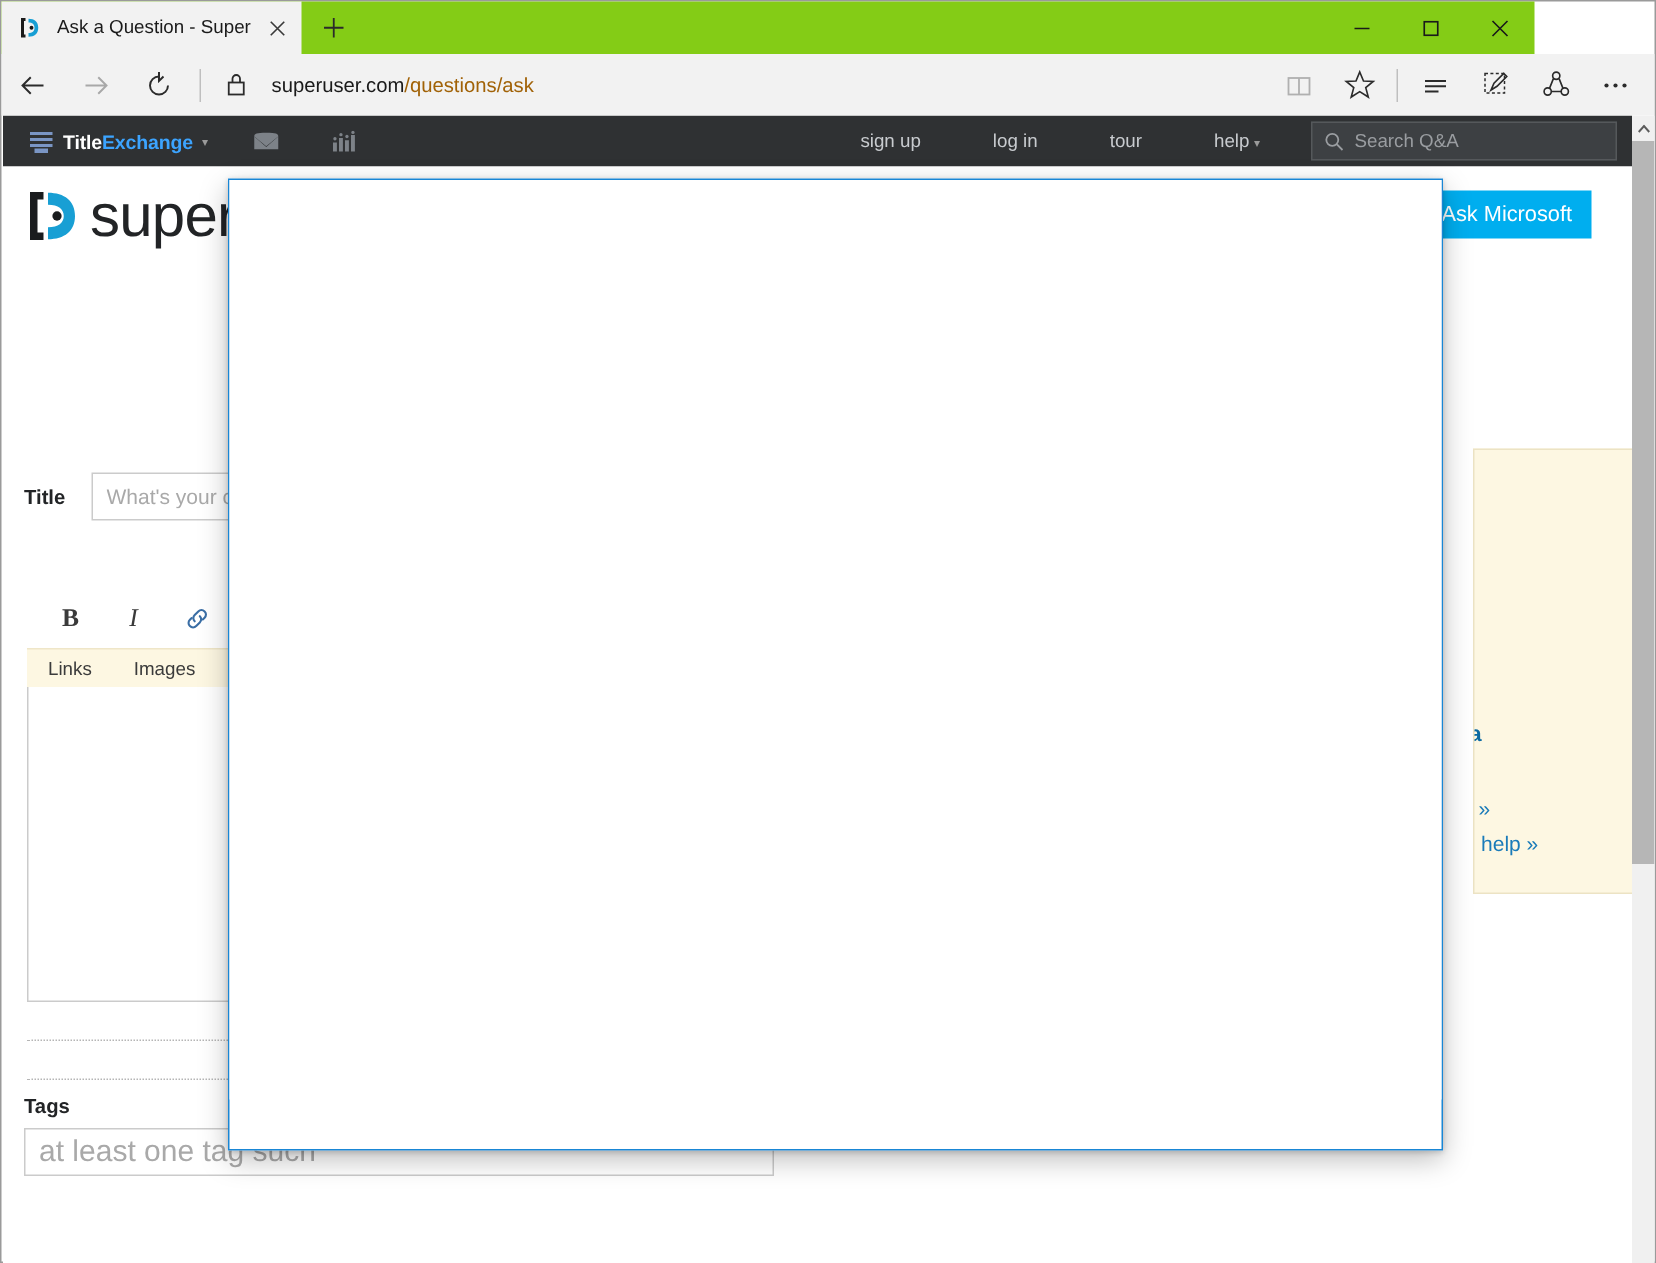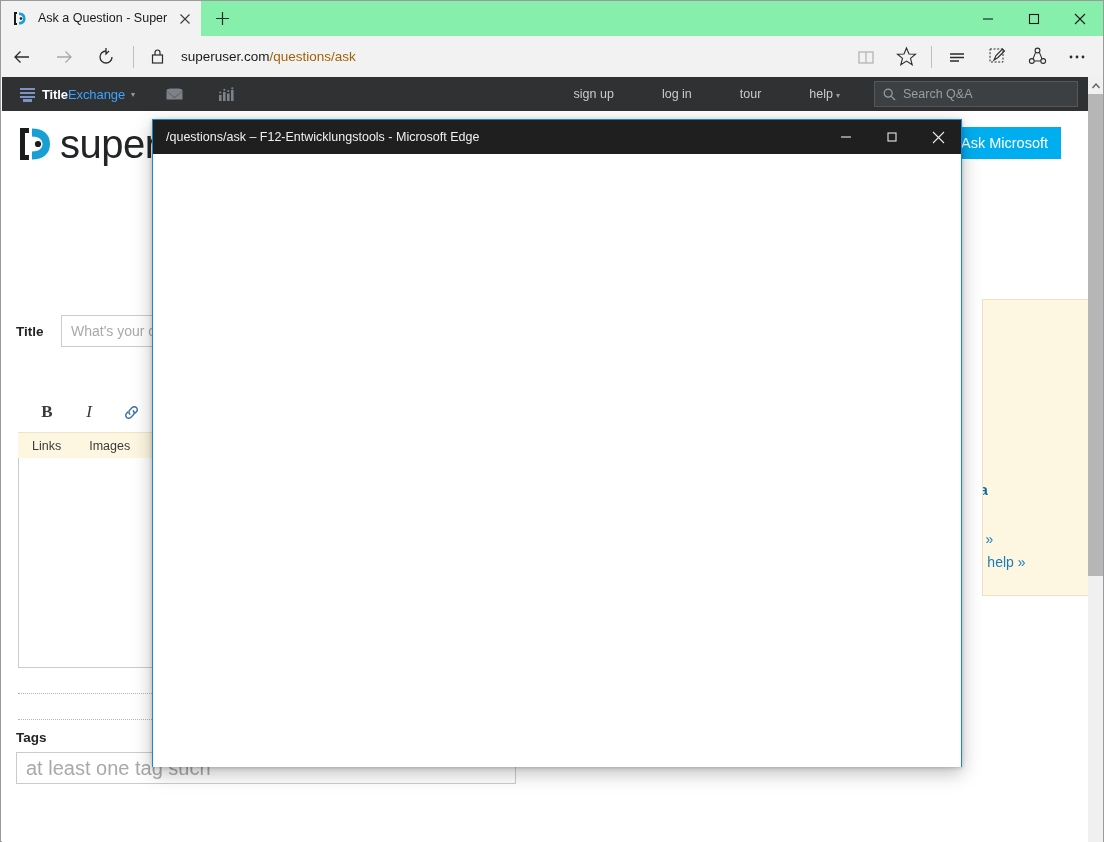--- a/index.html
+++ b/index.html
@@ -11,22 +11,22 @@
   }
   #root { position: relative; width: 1104px; height: 842px; }
 
   
   .browser-frame {
     position: absolute; left: 0; top: 0; width: 1104px; height: 842px;
     background: #ffffff;
     border: 1px solid #9a9a9a;
   }
   .titlebar {
-    position: absolute; left: 0; top: 0; width: 1102px; height: 35px;
-    background: #86efac;
+    position: absolute; left: 0; top: 0; width: 1022px; height: 35px;
+    background: #84cc16;
   }
   .tabstrip { position: absolute; left: 0; top: 0; height: 35px; display: flex; align-items: flex-end; }
   .tab {
     display: flex; align-items: center;
     height: 35px; width: 200px;
     background: #f2f2f2;
     padding: 0 6px 0 11px;
     position: relative;
   }
   .tab-favicon {
@@ -107,21 +107,21 @@
     display: flex; align-items: center; margin-left: 18px; cursor: pointer;
   }
   .se-stack-icon {
     width: 15px; height: 15px; margin-right: 7px; position: relative;
   }
   .se-stack-icon i {
     position: absolute; left: 0; width: 15px; height: 2.5px;
     background: #7a95c4; display: block;
   }
   .se-name { font-size: 13px; font-weight: bold; color: #ffffff; letter-spacing: -0.1px; }
-  .se-name b { color: #3ca4ff; font-weight: normal; }
+  .se-name b { color: #3ca4ff; font-weight: bold; }
   .se-caret { color: #9a9a9a; font-size: 8px; margin-left: 6px; }
   .topbar-icon {
     width: 34px; height: 34px; display: flex; align-items: center; justify-content: center;
     cursor: pointer;
   }
   .topbar-right {
     position: absolute; right: 10px; top: 0; height: 34px;
     display: flex; align-items: center;
   }
   .tb-link {
@@ -515,36 +515,16 @@
               <path d="M0.5,5 L4,1 L7.5,5" stroke="#5c5c5c" stroke-width="1.3" fill="none"></path>
             </svg>
         </div>
         <div class="pg-thumb"></div>
       </div>
 
     </div>
   </div>
 
   <div class="devtools">
-    <div class="dt-titlebar">
-      <span class="dt-title">/questions/ask – F12-Entwicklungstools - Microsoft Edge</span>
-      <div class="dt-controls">
-        <div class="dt-wc">
-          <svg width="12" height="12" viewBox="0 0 12 12">
-              <path d="M1,6 L11,6" stroke="#e8e8e8" stroke-width="1.1"></path>
-            </svg>
-        </div>
-        <div class="dt-wc">
-          <svg width="12" height="12" viewBox="0 0 12 12">
-              <rect x="2" y="2" width="8" height="8" stroke="#e8e8e8" stroke-width="1.1" fill="none"></rect>
-            </svg>
-        </div>
-        <div class="dt-wc dt-wc-close">
-          <svg width="13" height="13" viewBox="0 0 13 13">
-              <path d="M1,1 L12,12 M12,1 L1,12" stroke="#e8e8e8" stroke-width="1.1" fill="none"></path>
-            </svg>
-        </div>
-      </div>
-    </div>
     <div class="dt-body"></div>
   </div>
 
 </div>
 
 </body></html>

